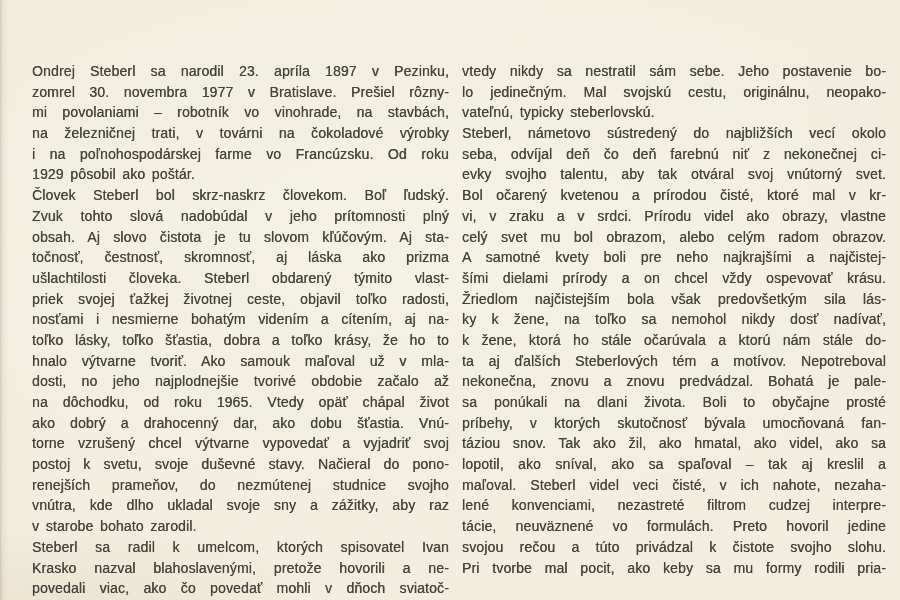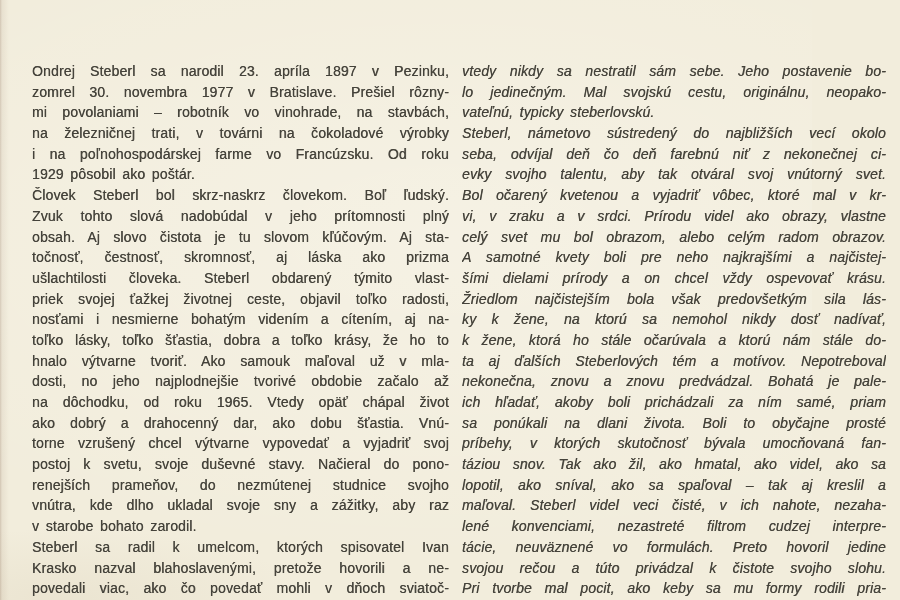--- a/index.html
+++ b/index.html
@@ -26,21 +26,21 @@
   .col {
     position: absolute;
     top: 61px;
     font-size: 14px;
     line-height: 20.7px;
     letter-spacing: 0.15px;
     word-spacing: 2.5px;
     text-shadow: 0.3px 0 0 rgba(64,62,54,0.75);
   }
   .col-left  { left: 32px;  width: 417px; }
-  .col-right { left: 462px; width: 424px; font-style: italic; }
+  .col-right { left: 462px; width: 424px; }
   .line {
     height: 20.7px;
     text-align: justify;
     text-align-last: justify;
     white-space: normal;
     overflow: hidden;
   }
   .line.end {
     text-align: right;
     text-align-last: left;
@@ -78,31 +78,30 @@
       <div class="line">Krasko nazval blahoslavenými, pretože hovorili a ne-</div>
       <div class="line">povedali viac, ako čo povedať mohli v dňoch sviatoč-</div>
     </div>
   <div class="col col-right">
       <div class="line">vtedy nikdy sa nestratil sám sebe. Jeho postavenie bo-</div>
       <div class="line">lo jedinečným. Mal svojskú cestu, originálnu, neopako-</div>
       <div class="line end">vateľnú, typicky steberlovskú.</div>
       <div class="line">Steberl, námetovo sústredený do najbližších vecí okolo</div>
       <div class="line">seba, odvíjal deň čo deň farebnú niť z nekonečnej ci-</div>
       <div class="line">evky svojho talentu, aby tak otváral svoj vnútorný svet.</div>
-      <div class="line">Bol očarený kvetenou a vyjadriť vôbec, ktoré mal v kr-</div>
+      <div class="line">Bol očarený kvetenou a prírodou čisté, ktoré mal v kr-</div>
       <div class="line">vi, v zraku a v srdci. Prírodu videl ako obrazy, vlastne</div>
       <div class="line">celý svet mu bol obrazom, alebo celým radom obrazov.</div>
       <div class="line">A samotné kvety boli pre neho najkrajšími a najčistej-</div>
       <div class="line">šími dielami prírody a on chcel vždy ospevovať krásu.</div>
       <div class="line">Žriedlom najčistejším bola však predovšetkým sila lás-</div>
-      <div class="line">ky k žene, na ktorú sa nemohol nikdy dosť nadívať,</div>
+      <div class="line">ky k žene, na toľko sa nemohol nikdy dosť nadívať,</div>
       <div class="line">k žene, ktorá ho stále očarúvala a ktorú nám stále do-</div>
       <div class="line">ta aj ďalších Steberlových tém a motívov. Nepotreboval</div>
       <div class="line">nekonečna, znovu a znovu predvádzal. Bohatá je pale-</div>
-      <div class="line">ich hľadať, akoby boli prichádzali za ním samé, priam</div>
       <div class="line">sa ponúkali na dlani života. Boli to obyčajne prosté</div>
       <div class="line">príbehy, v ktorých skutočnosť bývala umocňovaná fan-</div>
       <div class="line">táziou snov. Tak ako žil, ako hmatal, ako videl, ako sa</div>
       <div class="line">lopotil, ako sníval, ako sa spaľoval – tak aj kreslil a</div>
       <div class="line">maľoval. Steberl videl veci čisté, v ich nahote, nezaha-</div>
       <div class="line">lené konvenciami, nezastreté filtrom cudzej interpre-</div>
       <div class="line">tácie, neuväznené vo formulách. Preto hovoril jedine</div>
       <div class="line">svojou rečou a túto privádzal k čistote svojho slohu.</div>
       <div class="line">Pri tvorbe mal pocit, ako keby sa mu formy rodili pria-</div>
     </div>

